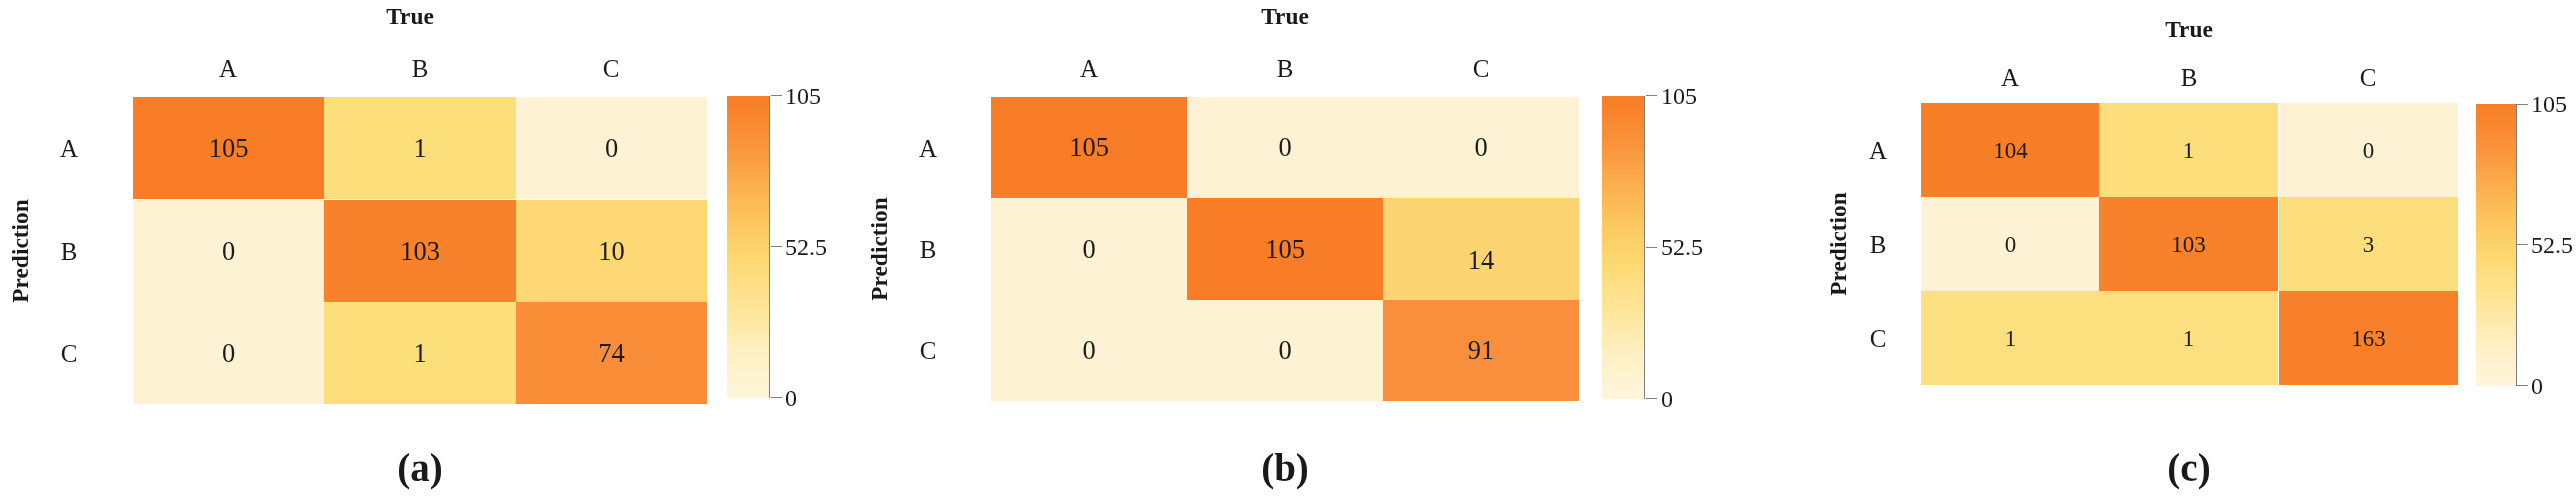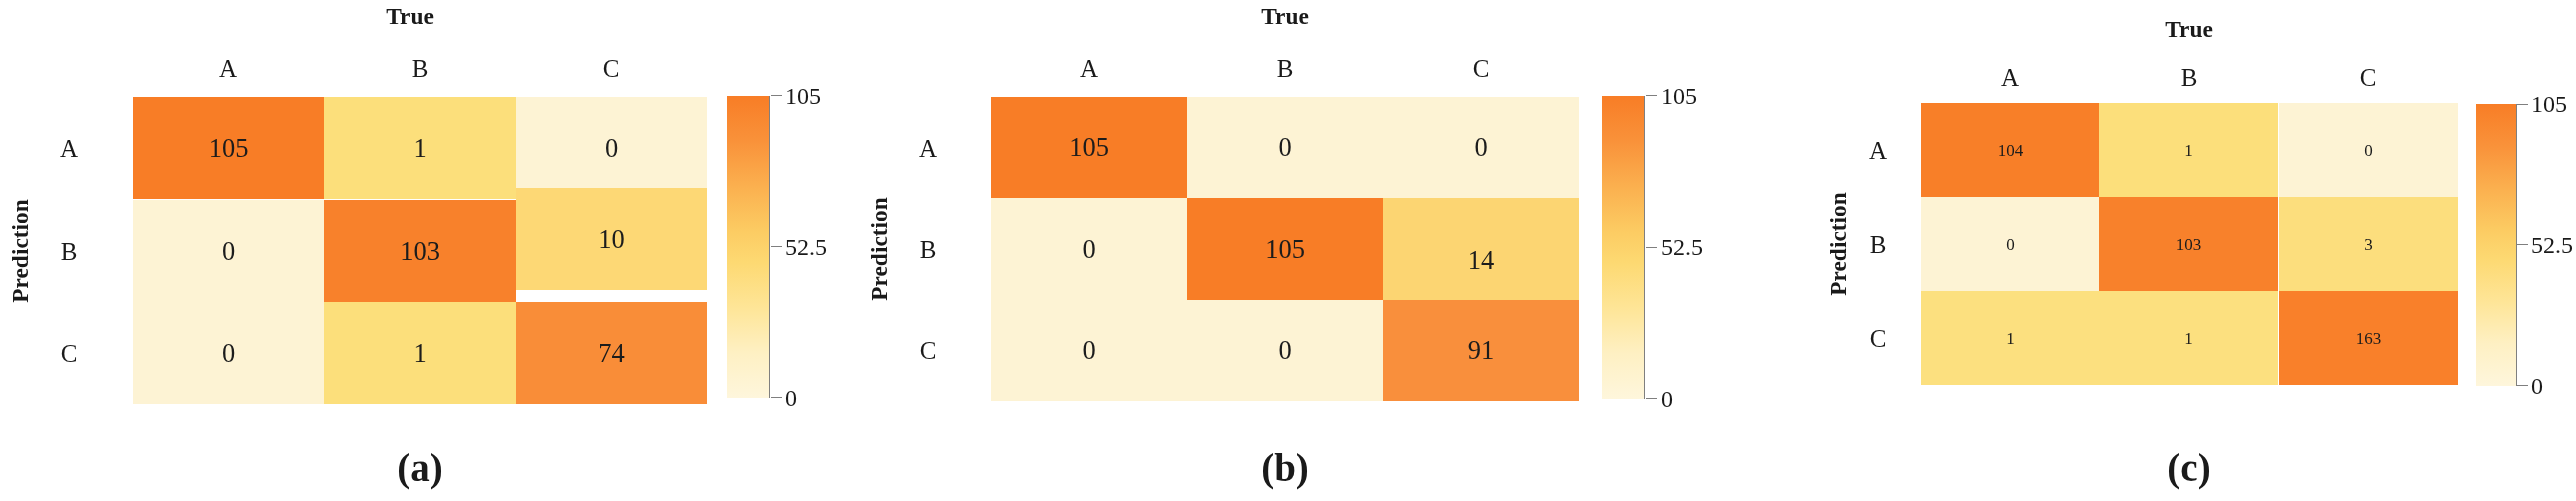--- a/index.html
+++ b/index.html
@@ -9,21 +9,21 @@
     background:#ffffff;
     font-family:"Liberation Serif","DejaVu Serif",serif;
     color:#1a1a1a;
     overflow:hidden;
   }
   .cell{
     position:absolute;
     display:flex;align-items:center;justify-content:center;
     font-size:26.5px;line-height:1;color:#1c1c1c;
   }
-  .panel-c .cell{font-size:17px;}
+  .panel-c .cell{font-size:23px;}
   .col-label,.row-label{
     position:absolute;transform:translate(-50%,-50%);
     font-size:25px;line-height:1;white-space:nowrap;
   }
   .x-title{
     position:absolute;transform:translateX(-50%);
     font-weight:bold;font-size:23.4px;line-height:1;white-space:nowrap;
   }
   .y-title{
     position:absolute;transform:translate(-50%,-50%) rotate(-90deg);
@@ -59,21 +59,21 @@
     <div class="y-title" style="left:21px;top:251px;">Prediction</div>
     <div class="row-label" style="left:69px;top:148px;">A</div>
     <div class="row-label" style="left:69px;top:251px;">B</div>
     <div class="row-label" style="left:69px;top:353px;">C</div>
 
     <div class="cell" style="left: 133px; top: 97px; width: 191px; height: 102px; background: rgb(248, 125, 38);">105</div>
     <div class="cell" style="left: 324px; top: 97px; width: 192px; height: 102px; background: rgb(252, 223, 123);">1</div>
     <div class="cell" style="left: 516px; top: 97px; width: 191px; height: 102px; background: rgb(253, 243, 212);">0</div>
     <div class="cell" style="left: 133px; top: 200px; width: 191px; height: 102px; background: rgb(253, 243, 212);">0</div>
     <div class="cell" style="left: 324px; top: 200px; width: 192px; height: 102px; background: rgb(248, 129, 43);">103</div>
-    <div class="cell" style="left: 516px; top: 188px; width: 191px; height: 102px; background: rgb(253, 216, 117);">10</div>
+    <div class="cell" style="left: 516px; top: 200px; width: 191px; height: 102px; background: rgb(253, 216, 117);">10</div>
     <div class="cell" style="left: 133px; top: 302px; width: 191px; height: 102px; background: rgb(253, 243, 212);">0</div>
     <div class="cell" style="left: 324px; top: 302px; width: 192px; height: 102px; background: rgb(252, 223, 123);">1</div>
     <div class="cell" style="left: 516px; top: 302px; width: 191px; height: 102px; background: rgb(249, 141, 56);">74</div>
 
     <div class="colorbar" style="left: 727px; top: 96px; width: 42px; height: 302px; background: linear-gradient(rgb(248, 125, 38) 0%, rgb(249, 146, 58) 15%, rgb(251, 176, 79) 30%, rgb(252, 204, 99) 45%, rgb(253, 217, 114) 55%, rgb(254, 229, 151) 70%, rgb(254, 240, 195) 85%, rgb(254, 246, 220) 100%);"></div>
     <div class="cbtick" style="left:771px;top:95px;"></div>
     <div class="cbtick" style="left:771px;top:246px;"></div>
     <div class="cbtick" style="left:771px;top:397px;"></div>
     <div class="cblabel" style="left:785px;top:96px;">105</div>
     <div class="cblabel" style="left:785px;top:247px;">52.5</div>

